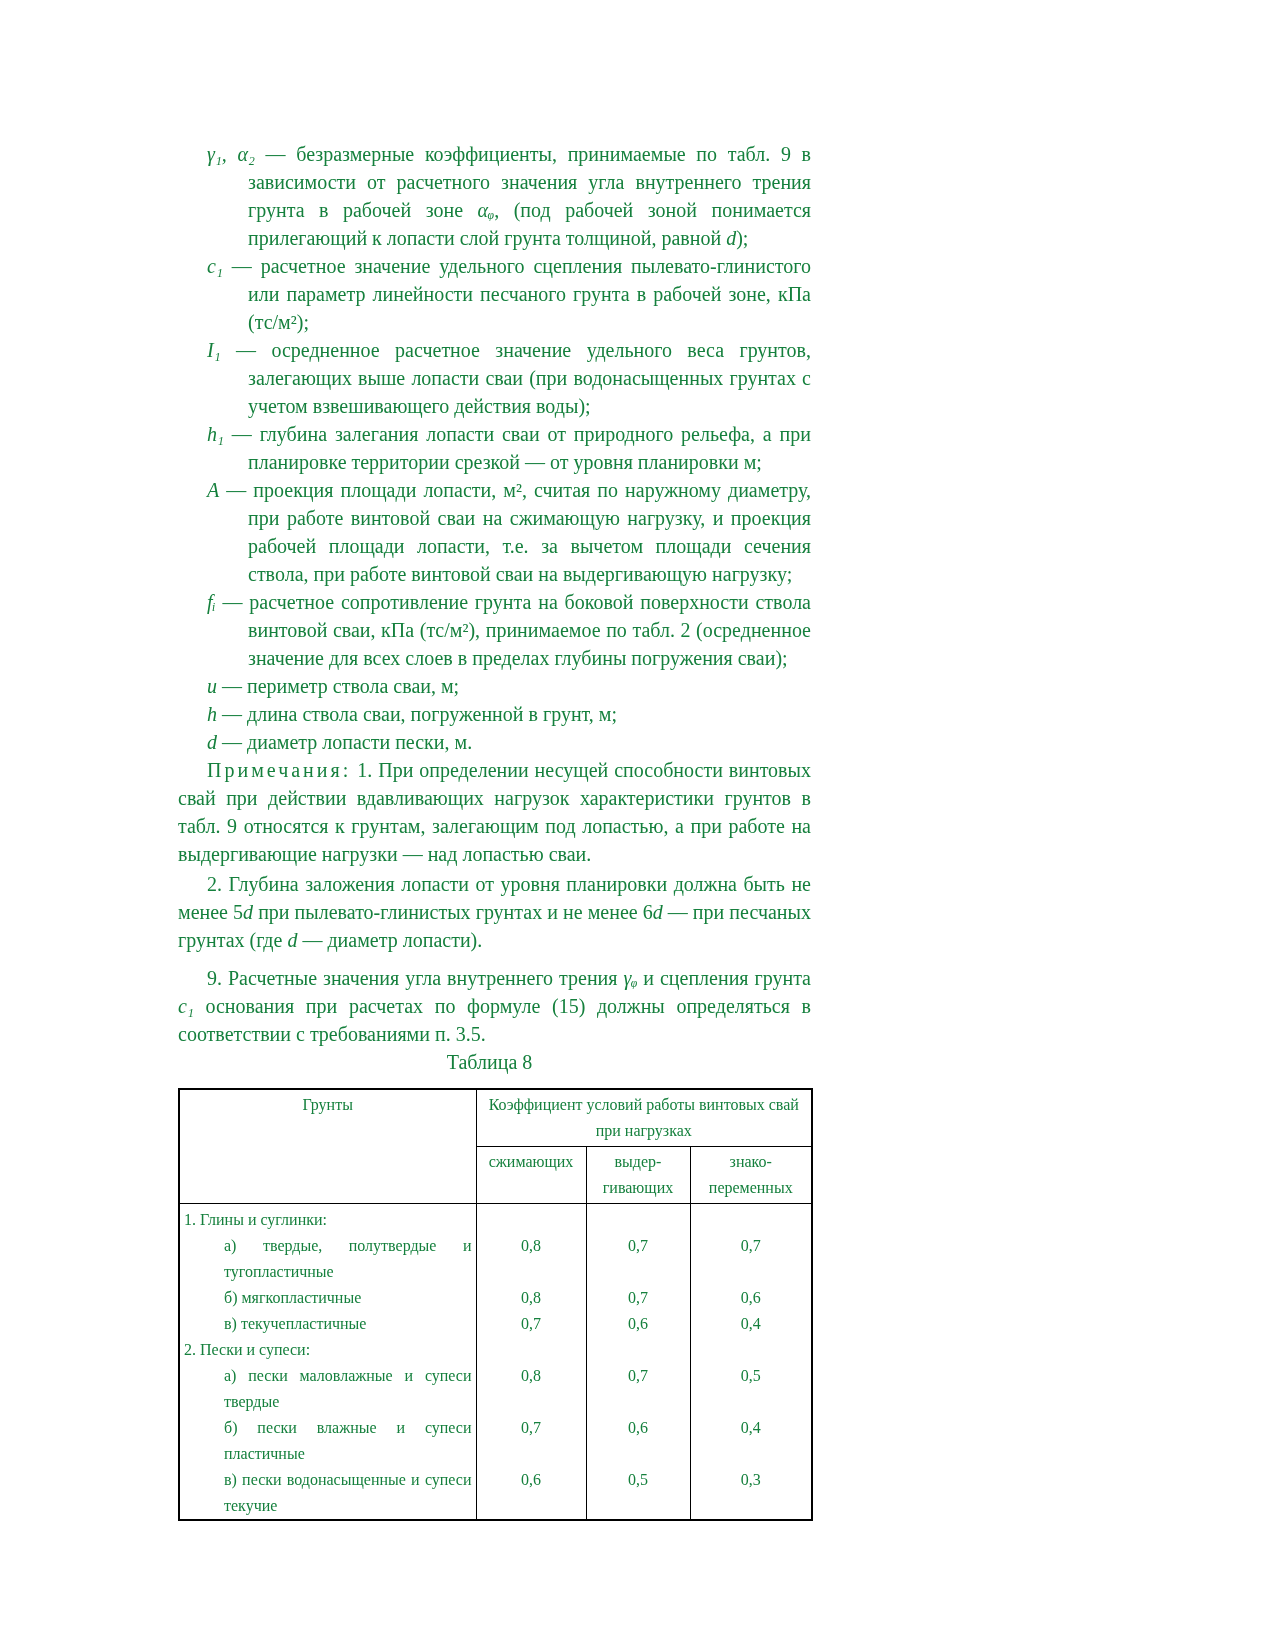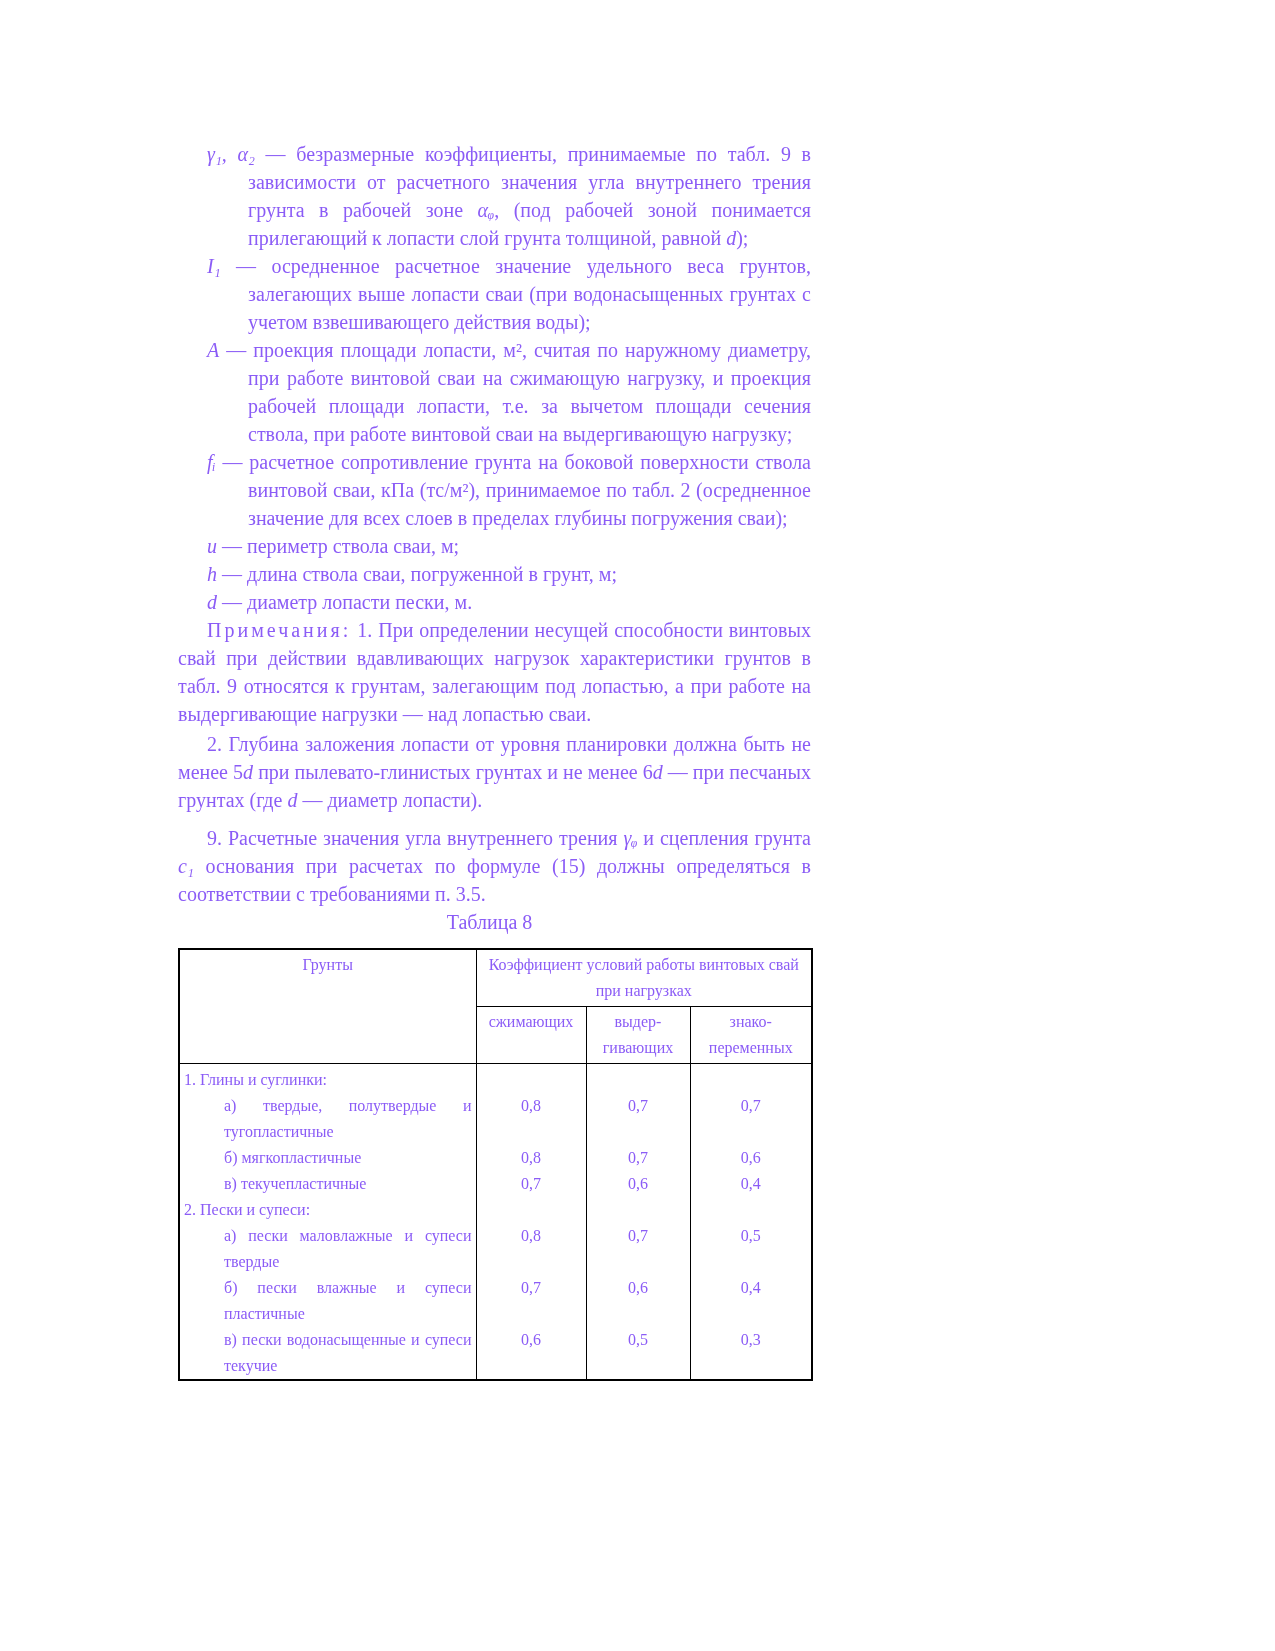--- a/index.html
+++ b/index.html
@@ -2,21 +2,21 @@
 <html><head>
 <meta charset="utf-8">
 <style>
   html,body { margin:0; padding:0; background:#e8e8e8; }
   .page {
     position:relative;
     width:1275px; height:1651px;
     margin:0 auto;
     background:#ffffff;
     font-family:"Liberation Serif","DejaVu Serif",serif;
-    color:#8b5cf6;
+    color:#15803d;
     overflow:hidden;
   }
   .content {
     position:absolute;
     left:178px; top:140px;
     width:633px;
     font-size:20px;
     line-height:28px;
   }
   p { margin:0; }
@@ -67,23 +67,25 @@
   td.c-val { text-align:center; }
 </style>
 </head>
 <body>
 
 <div class="page">
   <div class="content">
 
     <p class="def"><i class="term">γ₁, α₂</i><span> — безразмерные коэффициенты, принимаемые по табл. 9 в зависимости от расчетного значения угла внутреннего трения грунта в рабочей зоне </span><i class="m">αᵩ</i><span>, (под рабочей зоной понимается прилегающий к лопасти слой грунта толщиной, равной </span><i class="m">d</i><span>);</span></p>
 
+    <p class="def"><i class="term">c₁</i><span> — расчетное значение удельного сцепления пылевато-глинистого или параметр линейности песчаного грунта в рабочей зоне, кПа (тс/м²);</span></p>
 
     <p class="def"><i class="term">I₁</i><span> — осредненное расчетное значение удельного веса грунтов, залегающих выше лопасти сваи (при водонасыщенных грунтах с учетом взвешивающего действия воды);</span></p>
 
+    <p class="def"><i class="term">h₁</i><span> — глубина залегания лопасти сваи от природного рельефа, а при планировке территории срезкой — от уровня планировки м;</span></p>
 
     <p class="def"><i class="term">A</i><span> — проекция площади лопасти, м², считая по наружному диаметру, при работе винтовой сваи на сжимающую нагрузку, и проекция рабочей площади лопасти, т.е. за вычетом площади сечения ствола, при работе винтовой сваи на выдергивающую нагрузку;</span></p>
 
     <p class="def"><i class="term">fᵢ</i><span> — расчетное сопротивление грунта на боковой поверхности ствола винтовой сваи, кПа (тс/м²), принимаемое по табл. 2 (осредненное значение для всех слоев в пределах глубины погружения сваи);</span></p>
 
     <p class="def"><i class="term">u</i><span> — периметр ствола сваи, м;</span></p>
 
     <p class="def"><i class="term">h</i><span> — длина ствола сваи, погруженной в грунт, м;</span></p>
 
     <p class="def"><i class="term">d</i><span> — диаметр лопасти пески, м.</span></p>

